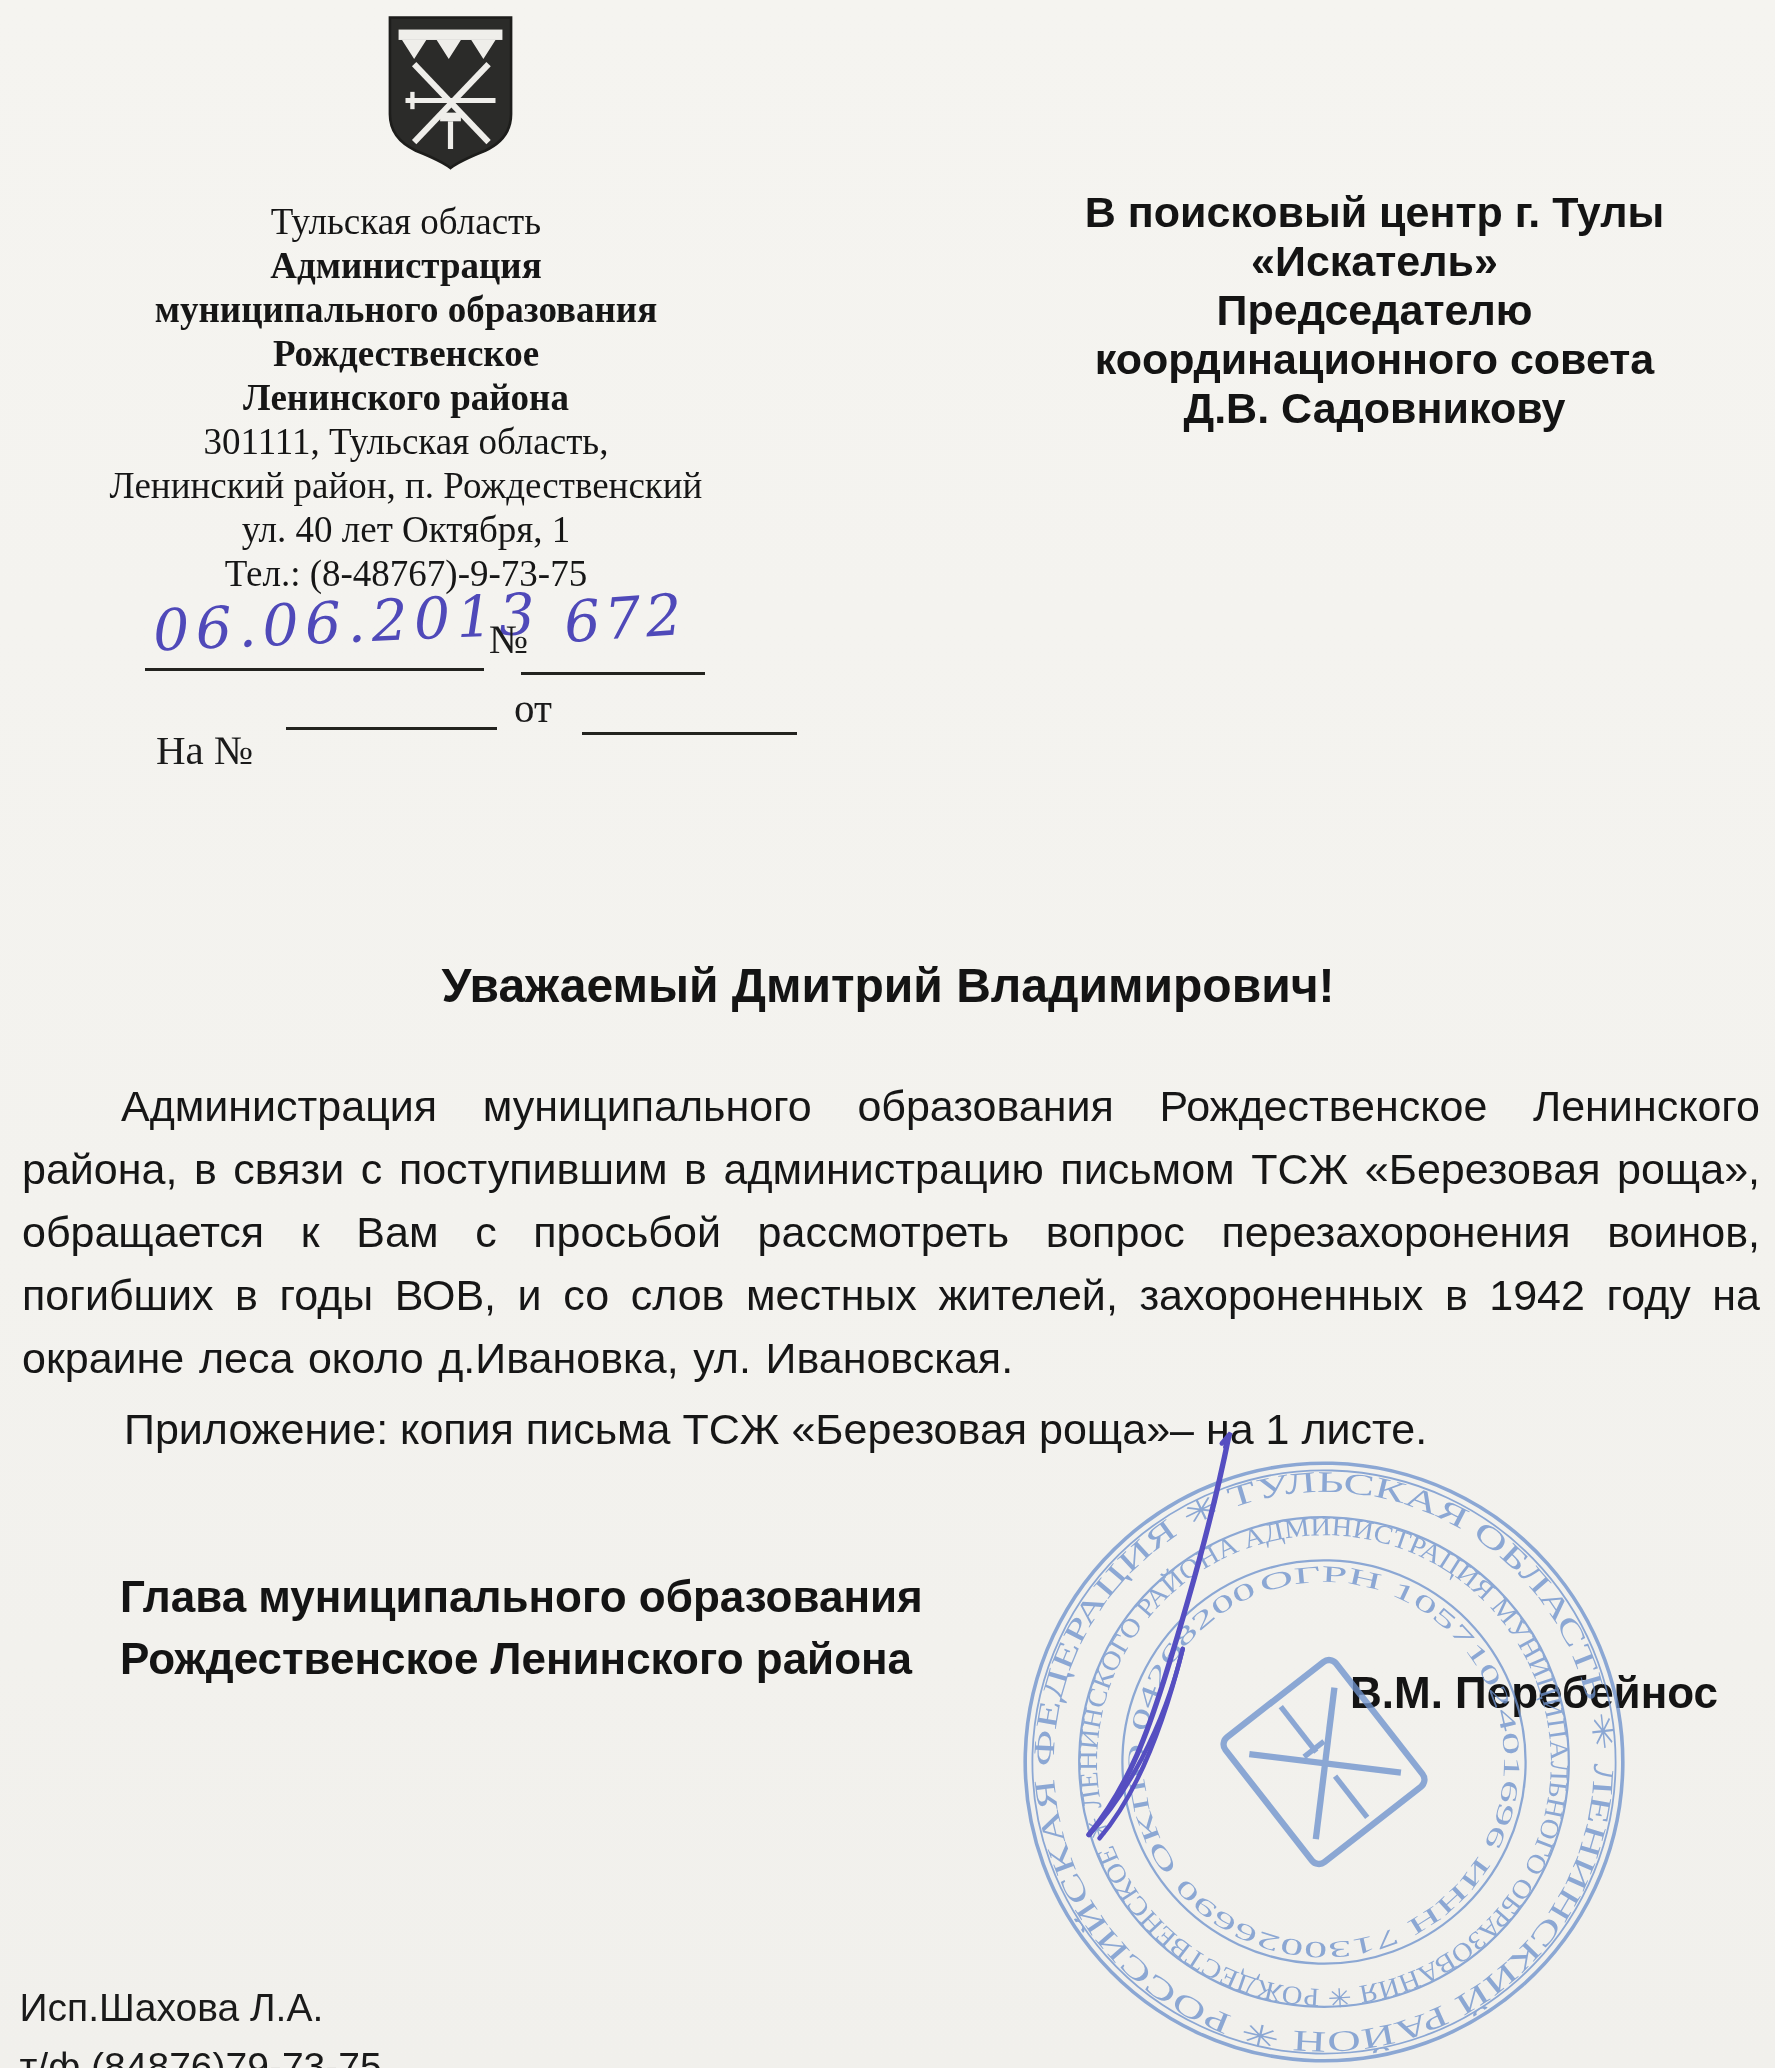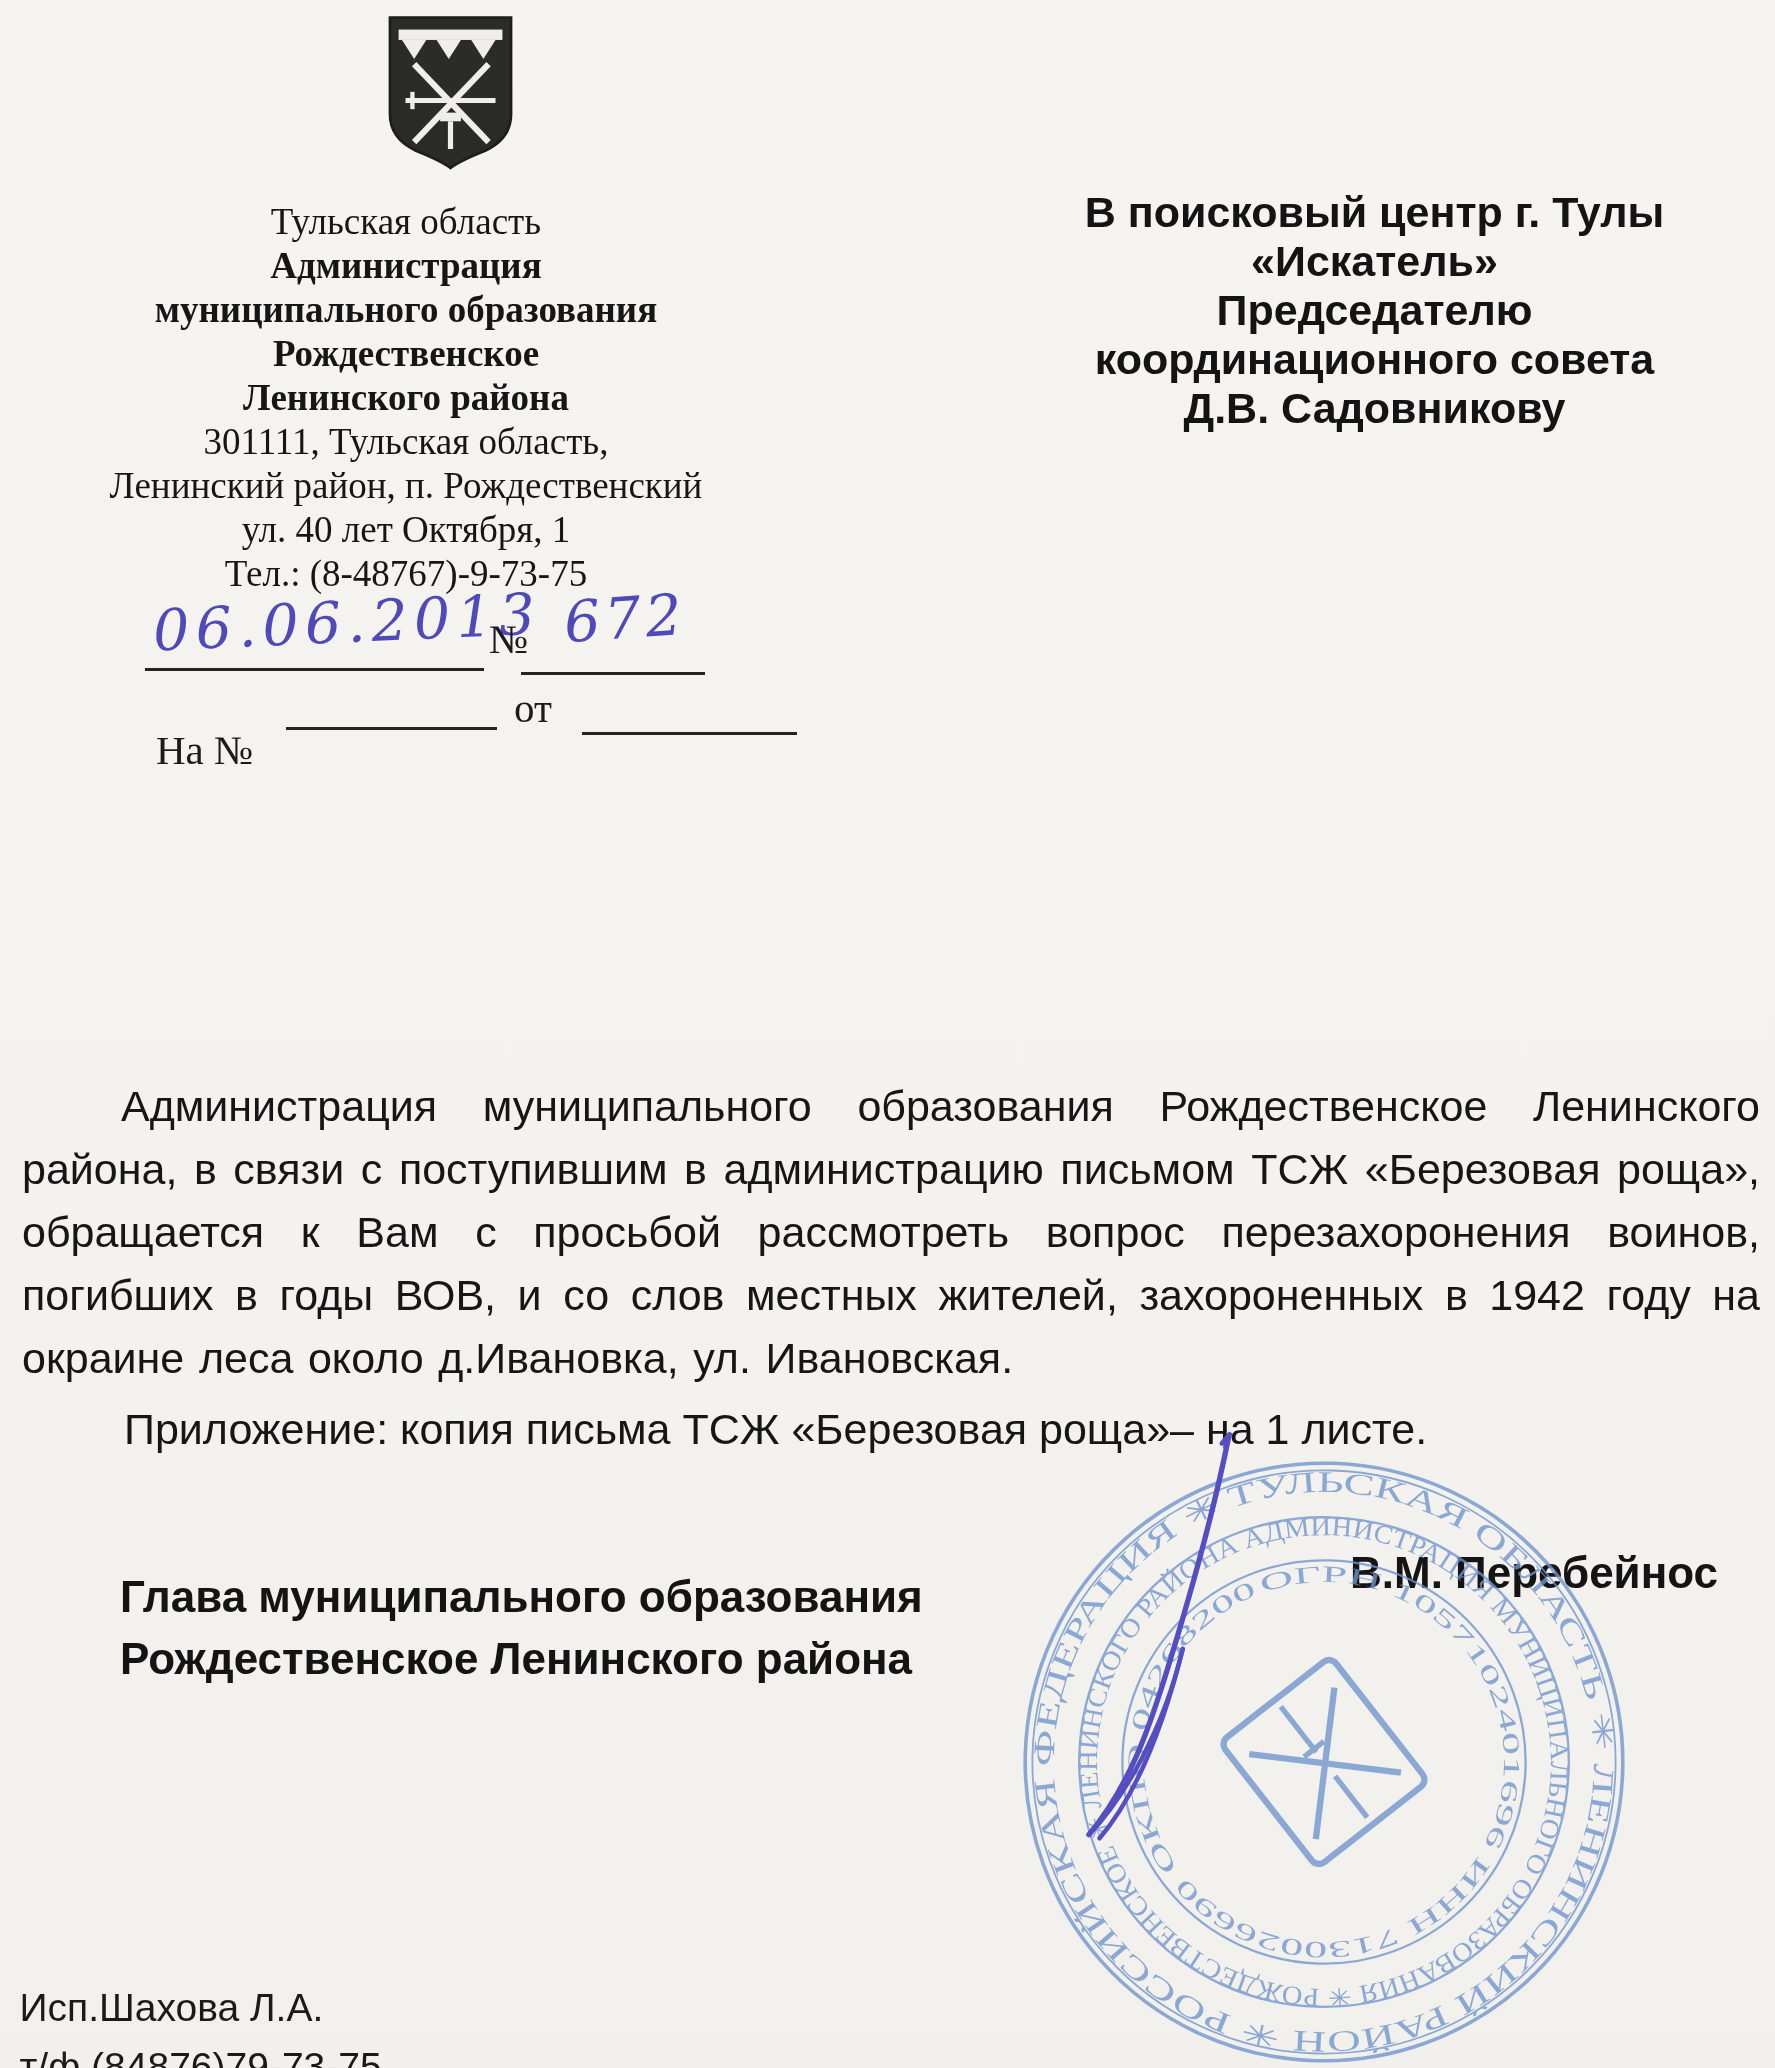--- a/index.html
+++ b/index.html
@@ -52,21 +52,21 @@
     position:absolute;left:124px;top:1405px;width:1596px;
     font-size:43px;color:#161616;white-space:nowrap;
   }
   
   .sig-title{
     position:absolute;left:120px;top:1566px;width:975px;
     font-weight:bold;font-size:44px;line-height:62px;color:#141414;
   }
   .sig-title span{display:block;white-space:nowrap;}
   .sig-name{
-    position:absolute;left:1232px;top:1548px;width:486px;text-align:right;
+    position:absolute;left:1232px;top:1668px;width:486px;text-align:right;
     font-weight:bold;font-size:44px;color:#141414;white-space:nowrap;
   }
   
   .stamp{position:absolute;left:1018px;top:1456px;width:612px;height:612px;opacity:0.78;}
   .sign-ink{position:absolute;left:1011px;top:1374px;width:301px;height:532px;}
   
   .executor{
     position:absolute;left:19.5px;top:1974px;font-size:39px;line-height:51px;color:#1a1a1a;
   }
   .executor span{display:block;white-space:nowrap;margin-top:8px;}
@@ -111,20 +111,21 @@
   <div class="uline ul-reply2"></div>
 
   <div class="addressee">
     <span>В поисковый центр г. Тулы</span>
     <span>«Искатель»</span>
     <span>Председателю</span>
     <span>координационного совета</span>
     <span>Д.В. Садовникову</span>
   </div>
 
+  <div class="salutation">Уважаемый Дмитрий Владимирович!</div>
   <div class="body-par">Администрация муниципального образования Рождественское Ленинского района, в связи с поступившим в администрацию письмом ТСЖ «Березовая роща», обращается к Вам с просьбой рассмотреть вопрос перезахоронения воинов, погибших в годы ВОВ, и со слов местных жителей, захороненных в 1942 году на окраине леса около д.Ивановка, ул. Ивановская.</div>
   <div class="attachment">Приложение: копия письма ТСЖ «Березовая роща»– на 1 листе.</div>
 
   <div class="sig-title">
     <span>Глава муниципального образования</span>
     <span>Рождественское Ленинского района</span>
   </div>
   <div class="sig-name">В.М. Перебейнос</div>
 
   <svg class="stamp" viewBox="0 0 680 680">

